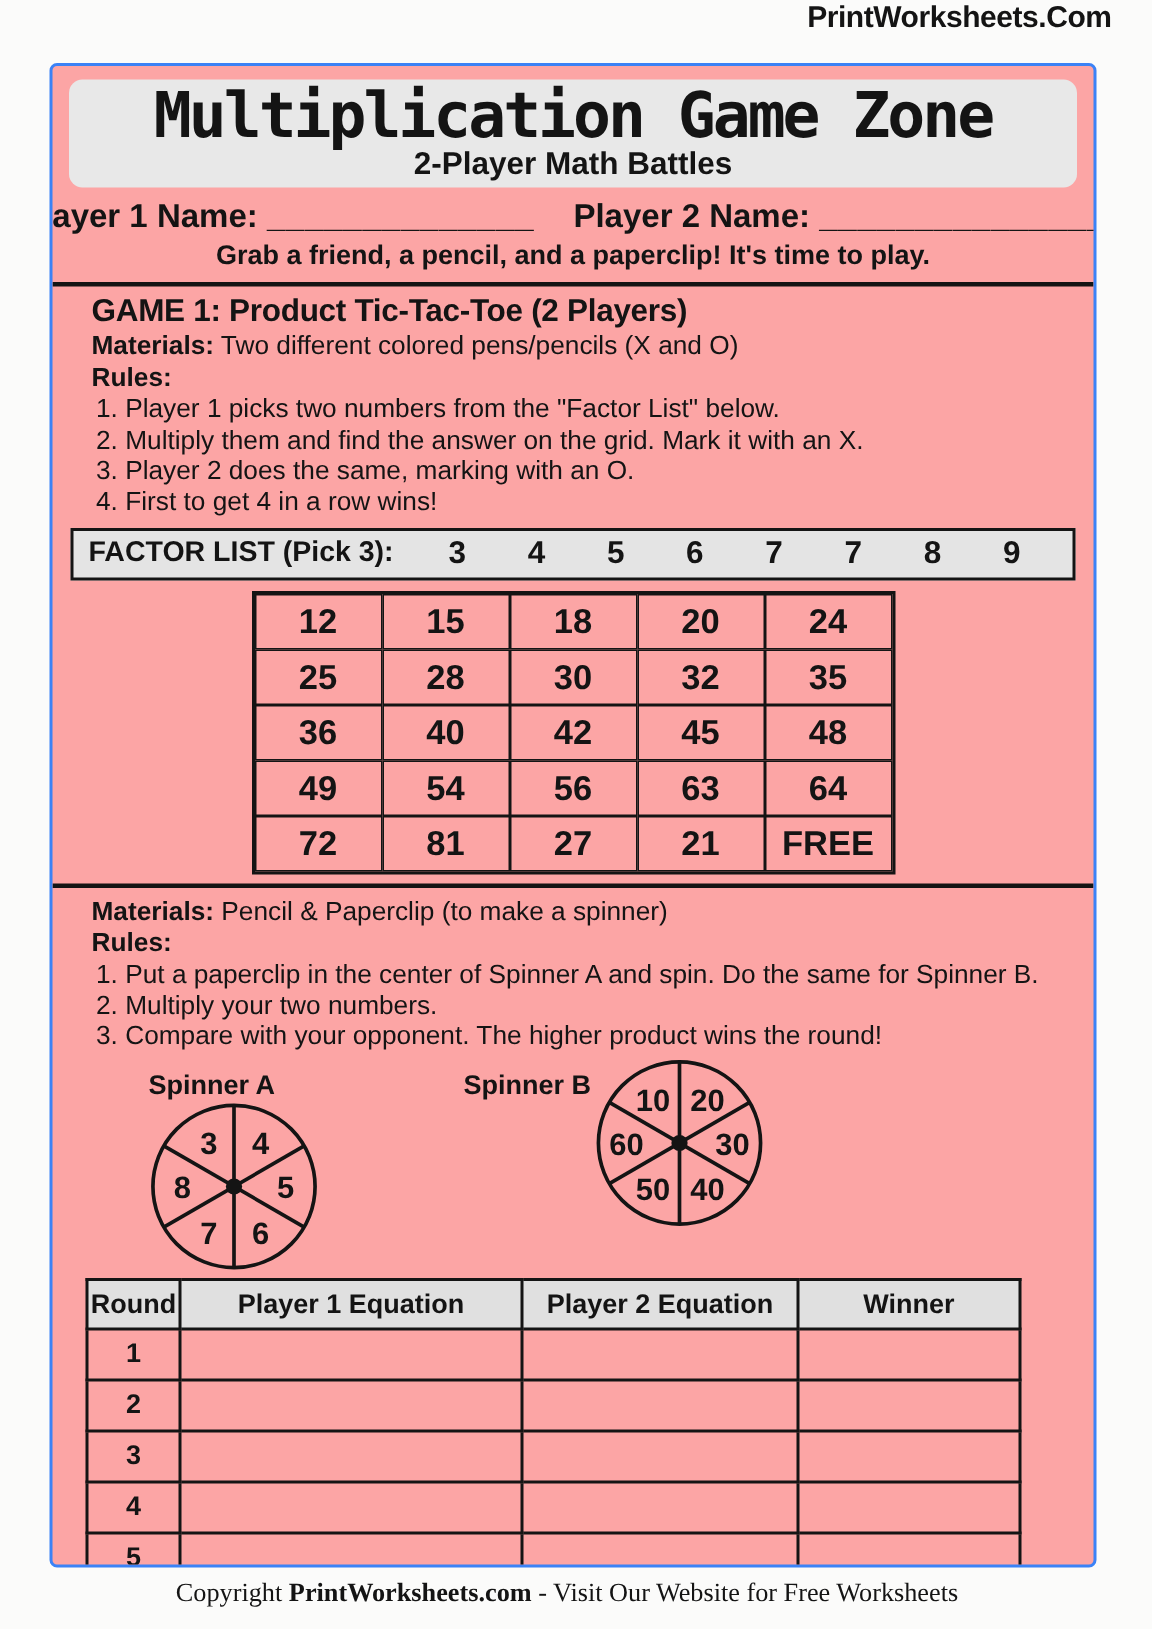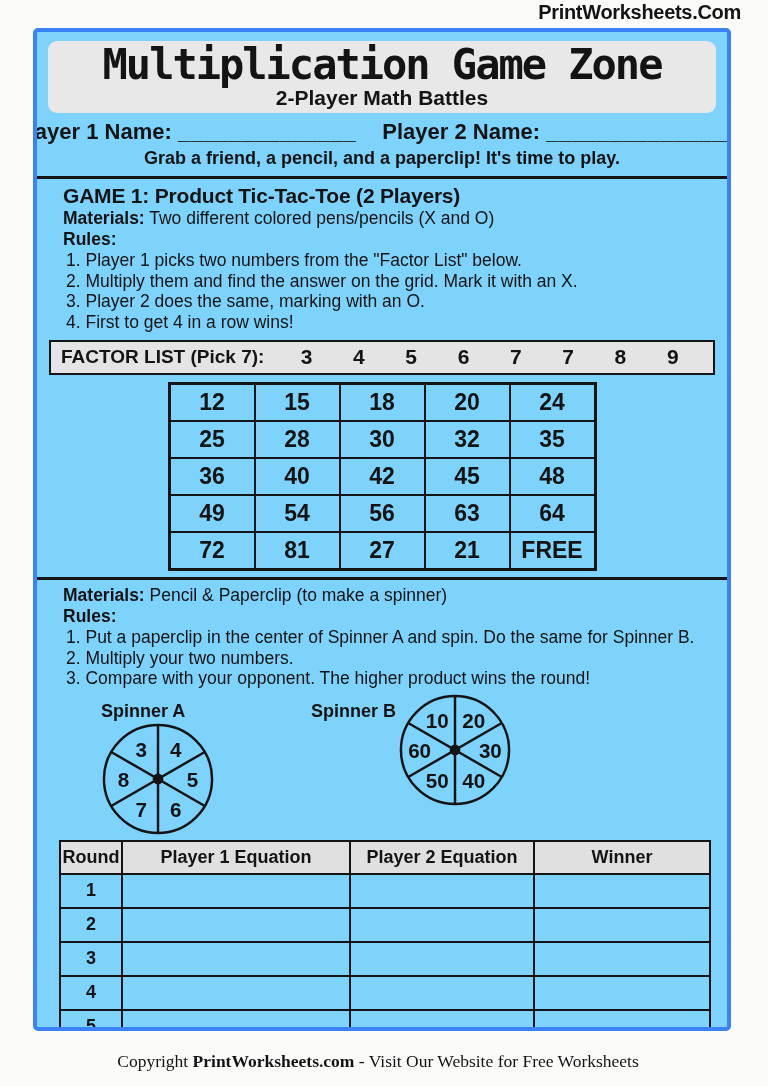--- a/index.html
+++ b/index.html
@@ -9,24 +9,24 @@
     background: #fbfbfa;
     color: #141414;
     font-family: "Liberation Sans", sans-serif;
     overflow: hidden;
   }
   .site-header {
     position: absolute; top: 1px; right: 27px;
     font-size: 20px; font-weight: 700; letter-spacing: -0.3px;
   }
   .page {
-    position: absolute; left: 33px; top: 28px;
+    position: absolute; left: 33px; top: 42px;
     width: 698px; height: 1003px;
-    background: #7dd3fc;
-    border: 4px solid #3b82f6; border-radius: 5px;
+    background: #fca5a5;
+    border: 2px solid #3b82f6; border-radius: 5px;
     overflow: hidden;
   }
   .title-box {
     margin: 9px 11px 5px;
     padding: 2px 0 4px;
     background: #e8e8e8; border-radius: 9px;
     text-align: center;
   }
   .title {
     font-family: "DejaVu Sans Mono", monospace;
@@ -72,21 +72,21 @@
   .round-table { border-collapse: collapse; margin: 4px 0 0 22px; }
   .round-table th, .round-table td { border: 2.5px solid #141414; }
   .round-table th {
     background: #e0e0e0; font-size: 18px; font-weight: 700; height: 33px; text-align: center;
   }
   .round-table td { height: 34px; }
   td.round-cell { font-weight: 700; font-size: 18px; text-align: center; }
   .col-round  { width: 62px; }
   .col-p1     { width: 228px; }
   .col-p2     { width: 184px; }
-  .col-winner { width: 176px; }
+  .col-winner { width: 148px; }
   .footer {
     position: absolute; left: 0; right: 12px; top: 1051px;
     text-align: center;
     font-family: "Liberation Serif", serif; font-size: 17.5px;
   }
 </style>
 </head>
 <body>
 
 <div class="site-header">PrintWorksheets.Com</div>
@@ -117,21 +117,21 @@
     <div class="game-heading">GAME 1: Product Tic-Tac-Toe (2 Players)</div>
     <div class="line"><span class="bold">Materials:</span><span> Two different colored pens/pencils (X and O)</span></div>
     <div class="line bold">Rules:</div>
     <div class="rule-line">1. Player 1 picks two numbers from the "Factor List" below.</div>
     <div class="rule-line">2. Multiply them and find the answer on the grid. Mark it with an X.</div>
     <div class="rule-line">3. Player 2 does the same, marking with an O.</div>
     <div class="rule-line">4. First to get 4 in a row wins!</div>
   </div>
 
   <div class="factor-bar">
-    <span>FACTOR LIST (Pick 7):</span>
+    <span>FACTOR LIST (Pick 3):</span>
     <span class="factor-nums">
       <span>3</span>
       <span>4</span>
       <span>5</span>
       <span>6</span>
       <span>7</span>
       <span>7</span>
       <span>8</span>
       <span>9</span>
     </span>

